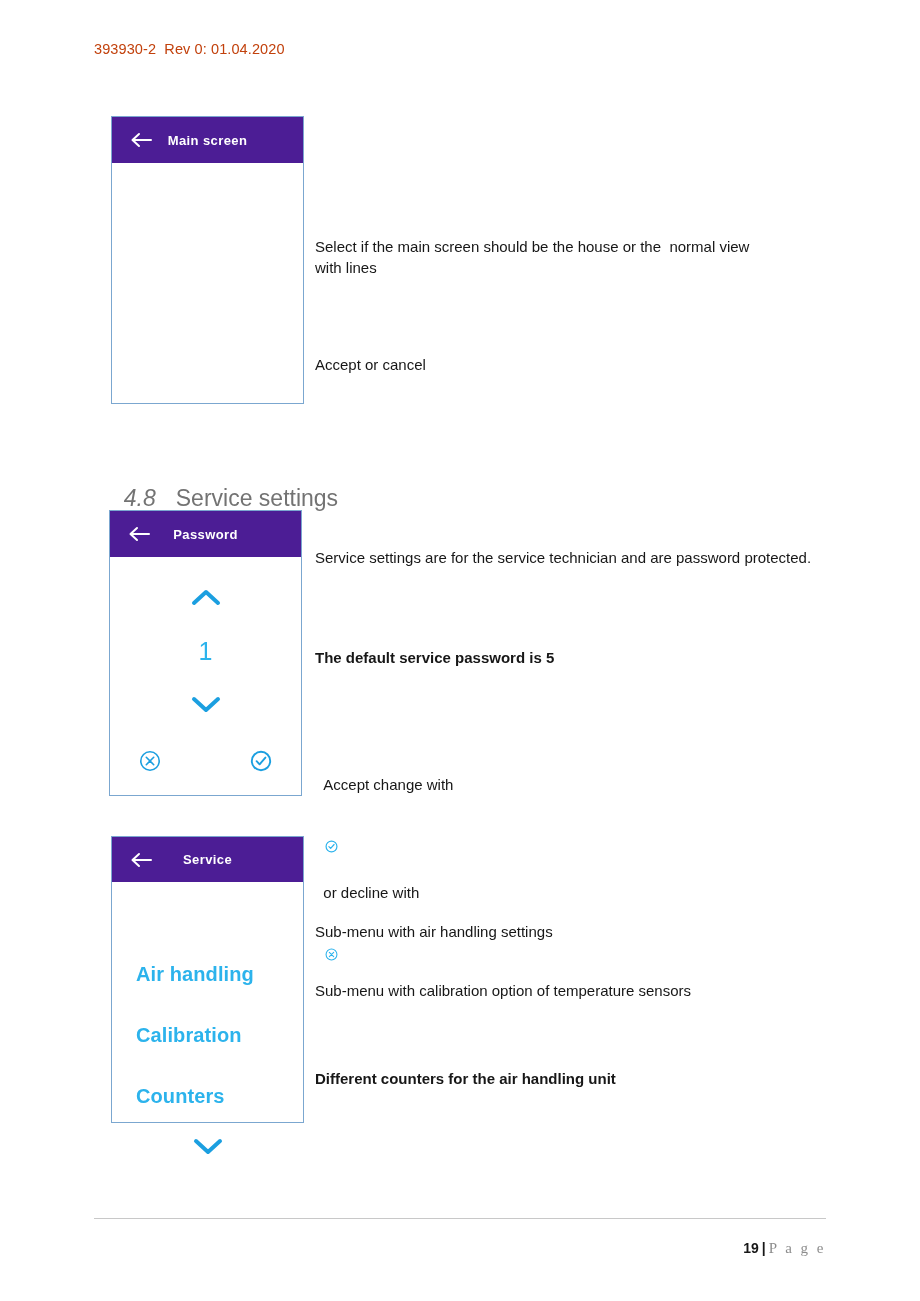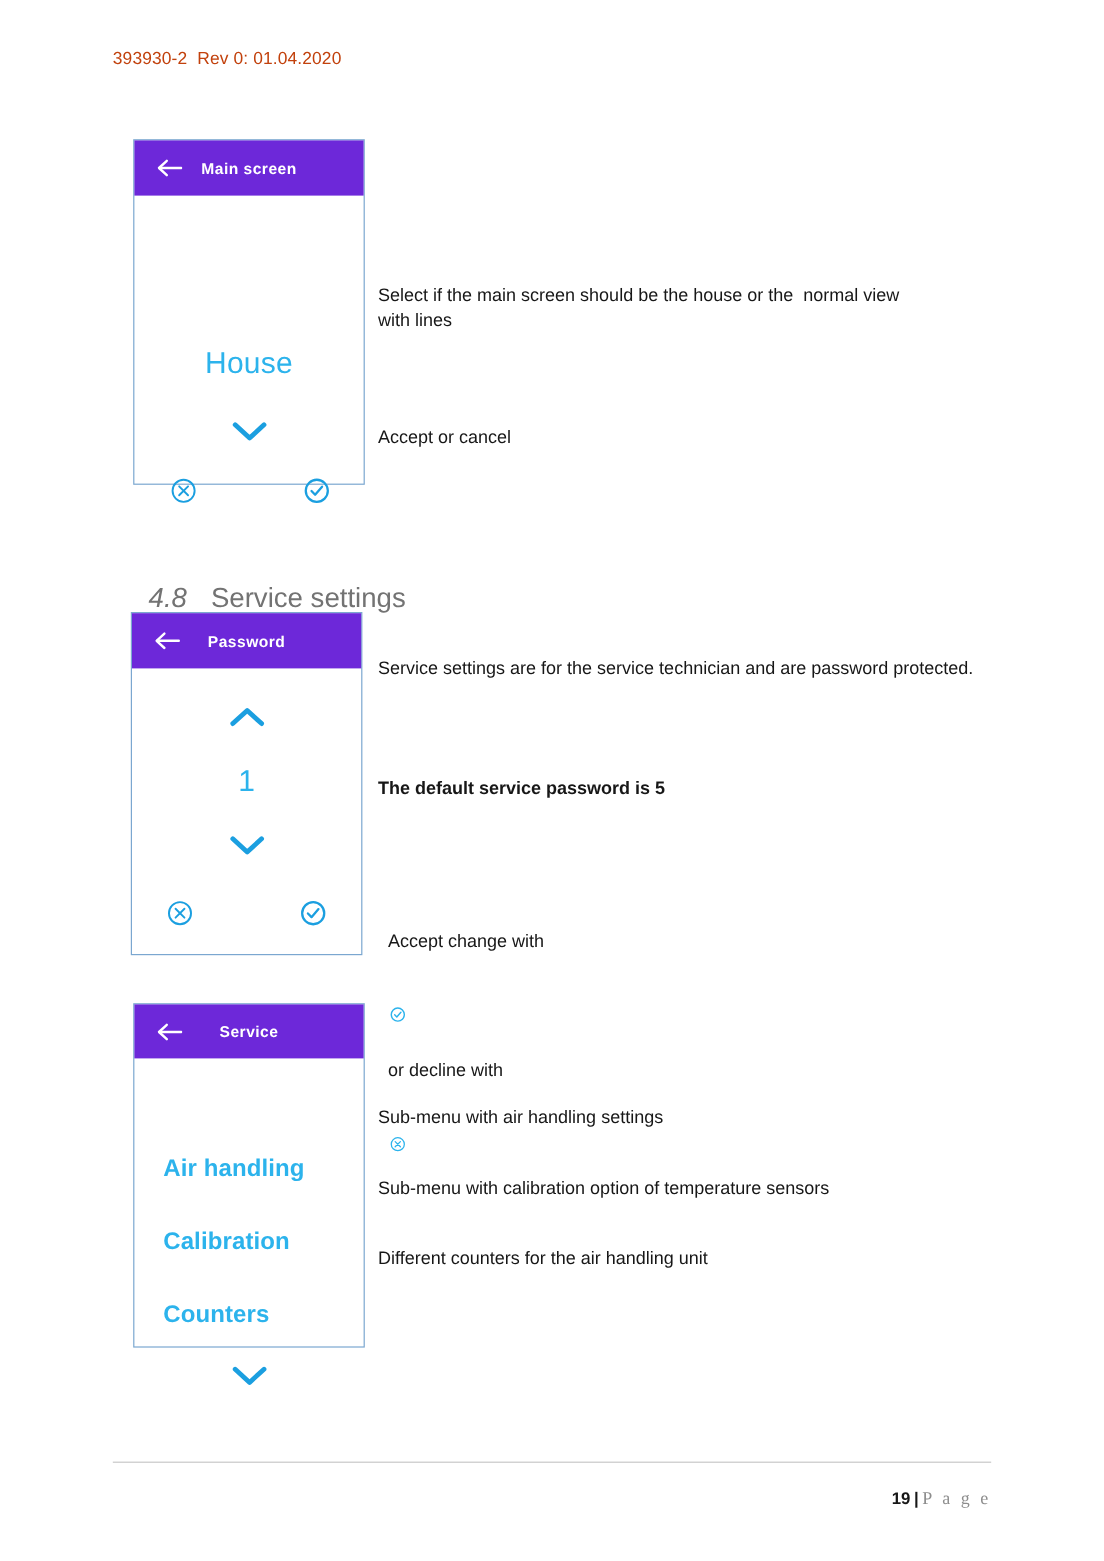--- a/index.html
+++ b/index.html
@@ -29,21 +29,21 @@
 
   
   .panel {
     position: absolute;
     background: #ffffff;
     border: 1px solid #7ba7d0;
     box-sizing: border-box;
   }
   .panel-header {
     height: 46px;
-    background: #6d28d9;
+    background: #4c1d95;
     display: flex;
     align-items: center;
     position: relative;
   }
   .back-arrow {
     position: absolute;
     left: 18px;
     top: 50%;
     transform: translateY(-50%);
     width: 22px;
@@ -182,40 +182,20 @@
 
 <div class="panel" style="left:111px; top:116px; width:193px; height:288px;">
   <div class="panel-header">
     <span class="back-arrow">
       <svg viewBox="0 0 22 16" width="22" height="16">
         <path d="M21 8 H3" stroke="#ffffff" stroke-width="2" fill="none" stroke-linecap="round"></path>
         <path d="M9 2 L2.5 8 L9 14" stroke="#ffffff" stroke-width="2" fill="none" stroke-linecap="round" stroke-linejoin="round"></path>
       </svg>
     </span>
     <span class="panel-title">Main screen</span>
-  </div>
-  <div class="panel-body">
-    <div class="value-text" style="top:126px;">House</div>
-    <span class="chev" style="top:185px;">
-      <svg viewBox="0 0 40 22" width="40" height="22">
-        <path d="M8 6 L20 17 L32 6" stroke="#1b9fe0" stroke-width="4" fill="none" stroke-linecap="round" stroke-linejoin="round"></path>
-      </svg>
-    </span>
-    <span class="icon-cancel" style="left:30px; top:235px;">
-      <svg viewBox="0 0 22 22" width="22" height="22">
-        <circle cx="11" cy="11" r="9.2" stroke="#1b9fe0" stroke-width="1.6" fill="none"></circle>
-        <path d="M7.3 7.3 L14.7 14.7 M14.7 7.3 L7.3 14.7" stroke="#1b9fe0" stroke-width="1.6" stroke-linecap="round"></path>
-      </svg>
-    </span>
-    <span class="icon-accept" style="left:141px; top:235px;">
-      <svg viewBox="0 0 22 22" width="22" height="22">
-        <circle cx="11" cy="11" r="9.2" stroke="#1b9fe0" stroke-width="1.9" fill="none"></circle>
-        <path d="M6.6 11.2 L9.6 14.3 L15.4 7.6" stroke="#1b9fe0" stroke-width="1.9" fill="none" stroke-linecap="round" stroke-linejoin="round"></path>
-      </svg>
-    </span>
   </div>
 </div>
 
 <div class="note" style="left:315px; top:236px; width:445px;">Select if the main screen should be the house or the  normal view with lines</div>
 <div class="note" style="left:315px; top:354px; width:300px;">Accept or cancel</div>
 
 <div class="section-heading">
   <span class="num">4.8</span><span>Service settings</span>
 </div>
 
@@ -292,18 +272,18 @@
     <span class="chev" style="top:253px;">
       <svg viewBox="0 0 40 22" width="40" height="22">
         <path d="M8 6 L20 17 L32 6" stroke="#1b9fe0" stroke-width="4" fill="none" stroke-linecap="round" stroke-linejoin="round"></path>
       </svg>
     </span>
   </div>
 </div>
 
 <div class="note" style="left:315px; top:921px; width:430px;">Sub-menu with air handling settings</div>
 <div class="note" style="left:315px; top:980px; width:430px;">Sub-menu with calibration option of temperature sensors</div>
-<div class="note" style="left:315px; top:1038px; width:430px;">Different counters for the air handling unit</div>
+<div class="note" style="left:315px; top:1068px; width:430px;font-weight:bold;">Different counters for the air handling unit</div>
 
 <div class="footer-rule"></div>
 <div class="footer-text">
   <span class="pg">19</span><span class="sep">|</span><span class="word">P a g e</span>
 </div>
 
 </body></html>

